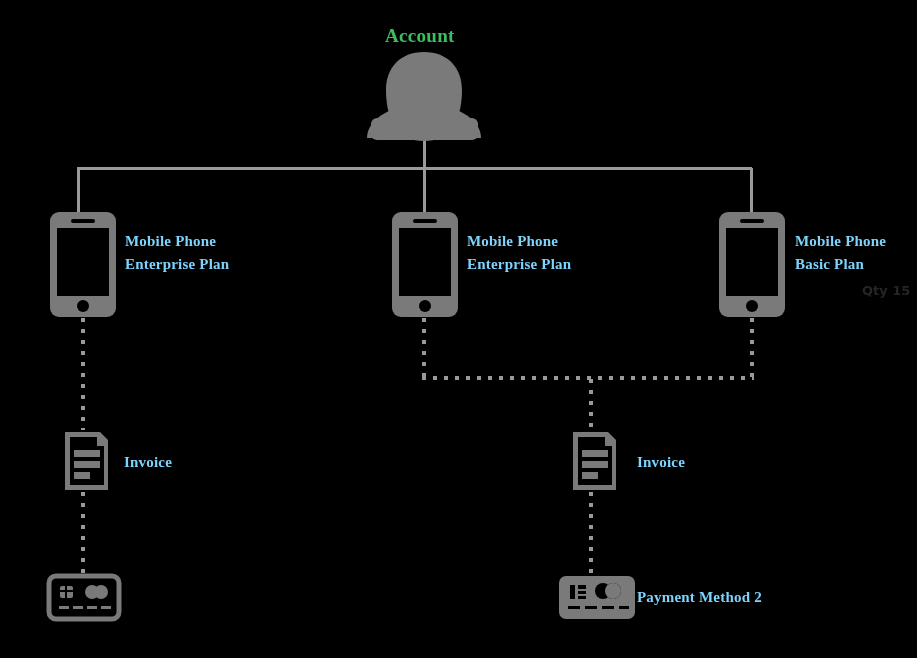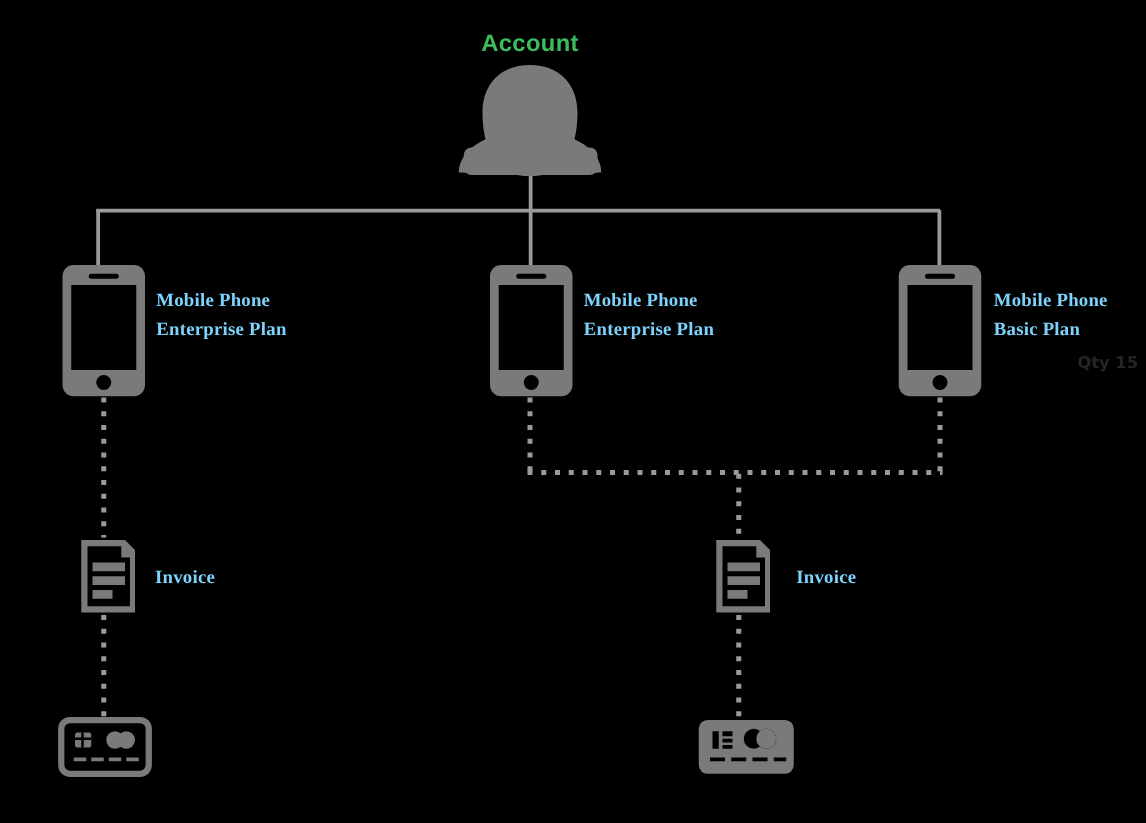--- a/index.html
+++ b/index.html
@@ -31,21 +31,21 @@
     font-weight: bold;
     font-size: 15px;
     line-height: 23px;
     letter-spacing: 0.2px;
     white-space: pre-line;
     -webkit-font-smoothing: none;
   }
   .title-label {
     position: absolute;
     color: #3cbd5e;
-    font-family: Liberation Sans, sans-serif;
+    font-family: Liberation Serif, serif;
     font-weight: bold;
     font-size: 19px;
     letter-spacing: 0.3px;
   }
   .ghost-label {
     position: absolute;
     color: #2a2a2a;
     font-family: "DejaVu Sans", sans-serif;
     font-weight: bold;
     font-size: 13px;
@@ -201,14 +201,15 @@
   <div class="node-label" style="left:795px; top:230px;">Mobile Phone</div>
   <div class="node-label" style="left:795px; top:253px;">Basic Plan</div>
 
   <div class="ghost-label" style="left:862px; top:283px;text-align:right;">Qty 15</div>
 
   <div class="node-label" style="left:124px; top:451px;">Invoice</div>
 
   <div class="node-label" style="left:637px; top:451px;">Invoice</div>
 
 
+  <div class="node-label" style="left:637px; top:586px;">Payment Method 2</div>
 
 </div>
 
 </body></html>

